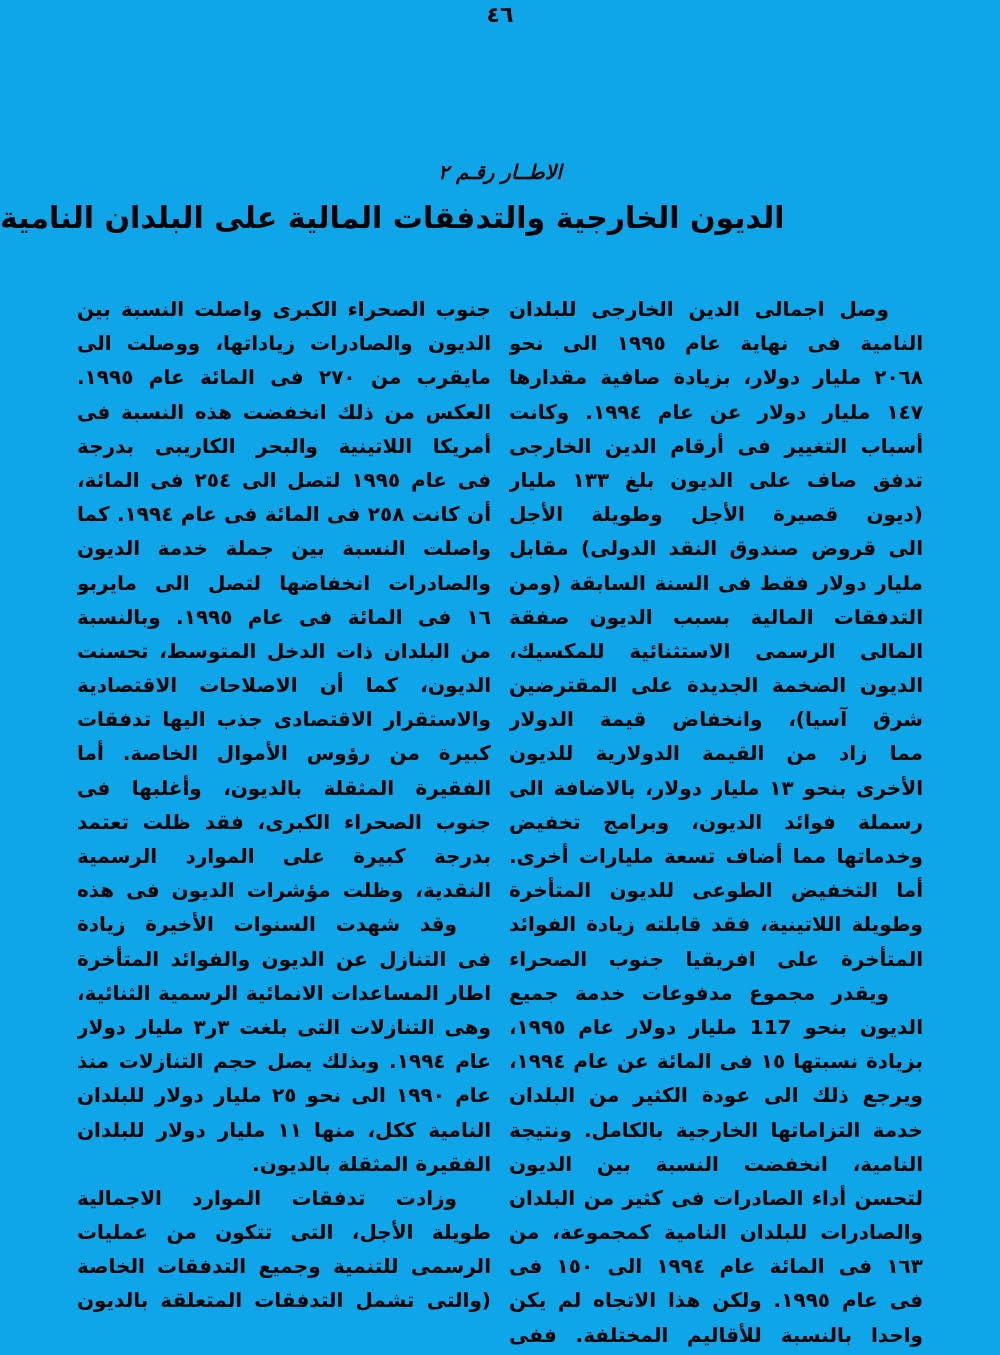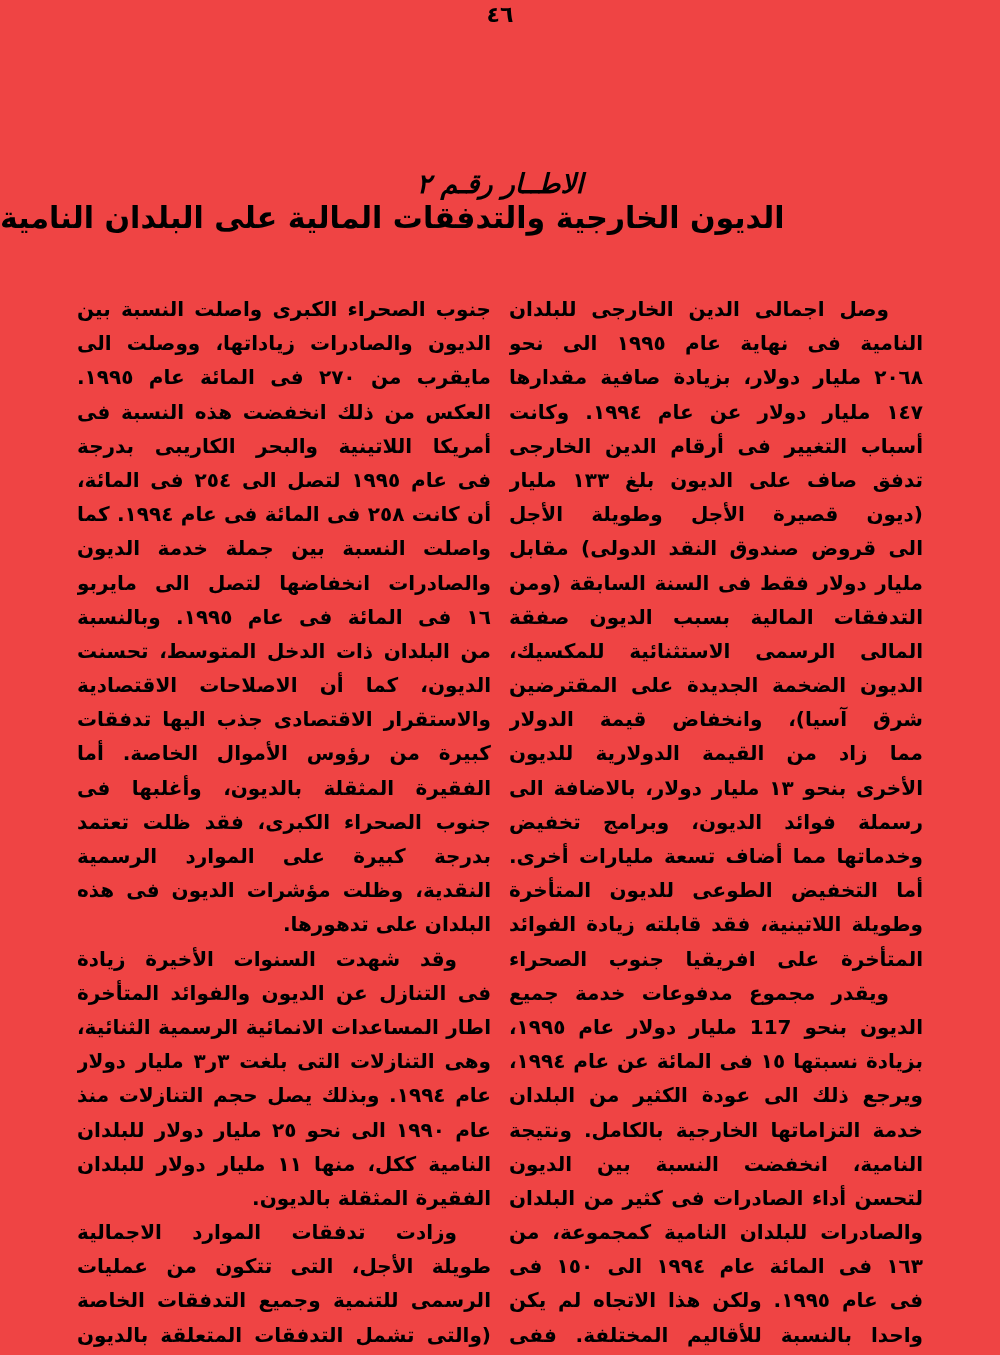--- a/index.html
+++ b/index.html
@@ -4,43 +4,43 @@
 <style>
   html, body {
     margin: 0;
     padding: 0;
     background: #ffffff;
   }
   .page {
     position: relative;
     width: 1000px;
     height: 1355px;
-    background: #ef4444;
+    background: #0ea5e9;
     color: #000000;
     font-family: "DejaVu Sans", sans-serif;
     overflow: hidden;
     direction: rtl;
   }
   .page-number {
     position: absolute;
     top: 2px;
     left: 0;
     width: 100%;
     text-align: center;
     font-size: 22px;
     font-weight: bold;
     letter-spacing: 2px;
   }
   .kicker {
     position: absolute;
-    top: 168px;
+    top: 160px;
     left: 0;
     width: 100%;
     text-align: center;
-    font-size: 27px;
+    font-size: 20px;
     font-weight: bold;
     font-style: italic;
   }
   .main-title {
     position: absolute;
     top: 200px;
     left: 0;
     width: 100%;
     text-align: left;
     font-size: 30px;
@@ -132,21 +132,20 @@
         <div class="line">والصادرات انخفاضها لتصل الى مايربو على</div>
         <div class="line">١٦ فى المائة فى عام ١٩٩٥. وبالنسبة لكثير</div>
         <div class="line">من البلدان ذات الدخل المتوسط، تحسنت حالة</div>
         <div class="line">الديون، كما أن الاصلاحات الاقتصادية</div>
         <div class="line">والاستقرار الاقتصادى جذب اليها تدفقات</div>
         <div class="line">كبيرة من رؤوس الأموال الخاصة. أما البلدان</div>
         <div class="line">الفقيرة المثقلة بالديون، وأغلبها فى افريقيا</div>
         <div class="line">جنوب الصحراء الكبرى، فقد ظلت تعتمد</div>
         <div class="line">بدرجة كبيرة على الموارد الرسمية للتدفقات</div>
         <div class="line">النقدية، وظلت مؤشرات الديون فى هذه</div>
-        <div class="line end">البلدان على تدهورها.</div>
         <div class="line indent">وقد شهدت السنوات الأخيرة زيادة سريعة</div>
         <div class="line">فى التنازل عن الديون والفوائد المتأخرة فى</div>
         <div class="line">اطار المساعدات الانمائية الرسمية الثنائية،</div>
         <div class="line">وهى التنازلات التى بلغت ٣ر٣ مليار دولار فى</div>
         <div class="line">عام ١٩٩٤. وبذلك يصل حجم التنازلات منذ</div>
         <div class="line">عام ١٩٩٠ الى نحو ٢٥ مليار دولار للبلدان</div>
         <div class="line">النامية ككل، منها ١١ مليار دولار للبلدان</div>
         <div class="line end">الفقيرة المثقلة بالديون.</div>
         <div class="line indent">وزادت تدفقات الموارد الاجمالية الصافية</div>
         <div class="line">طويلة الأجل، التى تتكون من عمليات التمويل</div>

